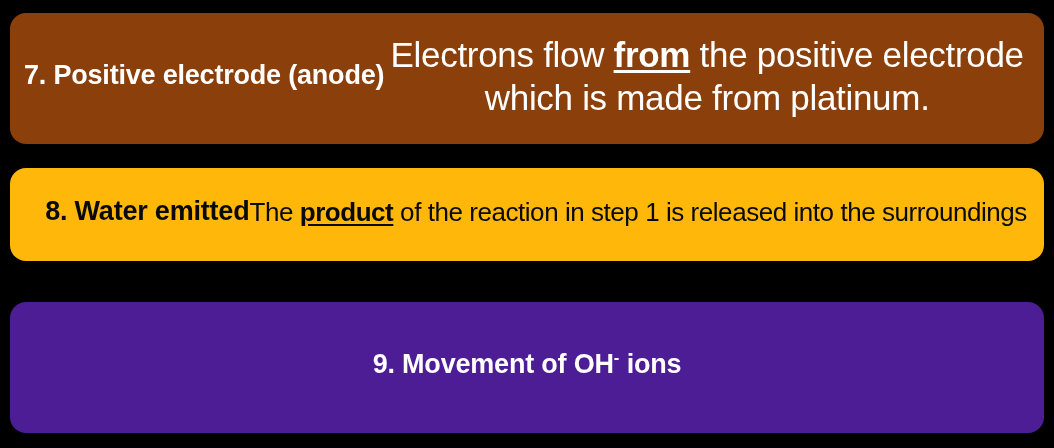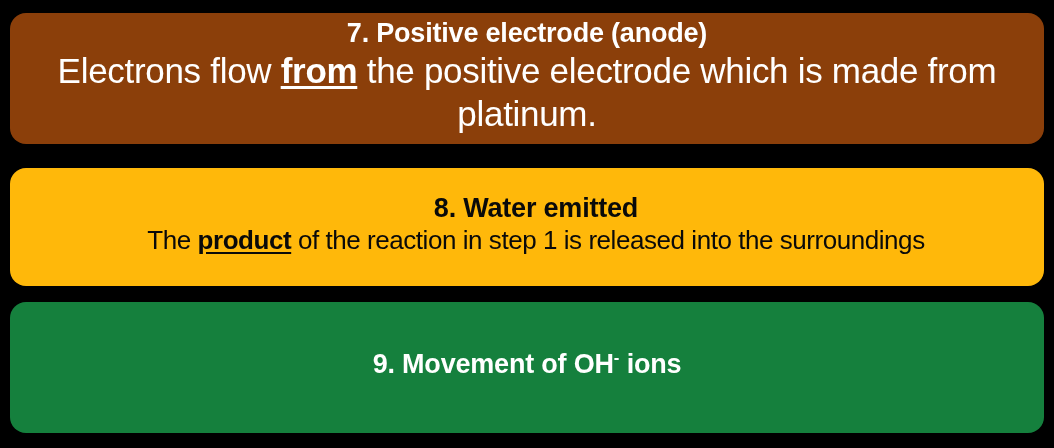--- a/index.html
+++ b/index.html
@@ -22,48 +22,48 @@
     box-sizing: border-box;
   }
 
   .card {
     position: absolute;
     left: 10px;
     width: 1034px;
     border-radius: 16px;
     box-sizing: border-box;
     display: flex;
-    flex-direction: column;
+    flex-direction: row;
     align-items: center;
     justify-content: center;
     text-align: center;
     padding: 4px 14px 8px 14px;
     overflow: hidden;
   }
 
   
   .card-anode {
     top: 13px;
     height: 131px;
     background: #8B3F0A;
     color: #FFFFFF;
   }
   
   .card-water {
     top: 168px;
-    height: 118px;
+    height: 93px;
     background: #FFB80A;
     color: #0A0A0A;
     padding-left: 32px;
   }
   
   .card-oh {
     top: 302px;
     height: 131px;
-    background: #15803d;
+    background: #4c1d95;
     color: #FFFFFF;
   }
 
   .card-title {
     font-size: 27px;
     font-weight: bold;
     line-height: 1.12;
     letter-spacing: -0.2px;
     margin: 0 0 2px 0;
     white-space: nowrap;

